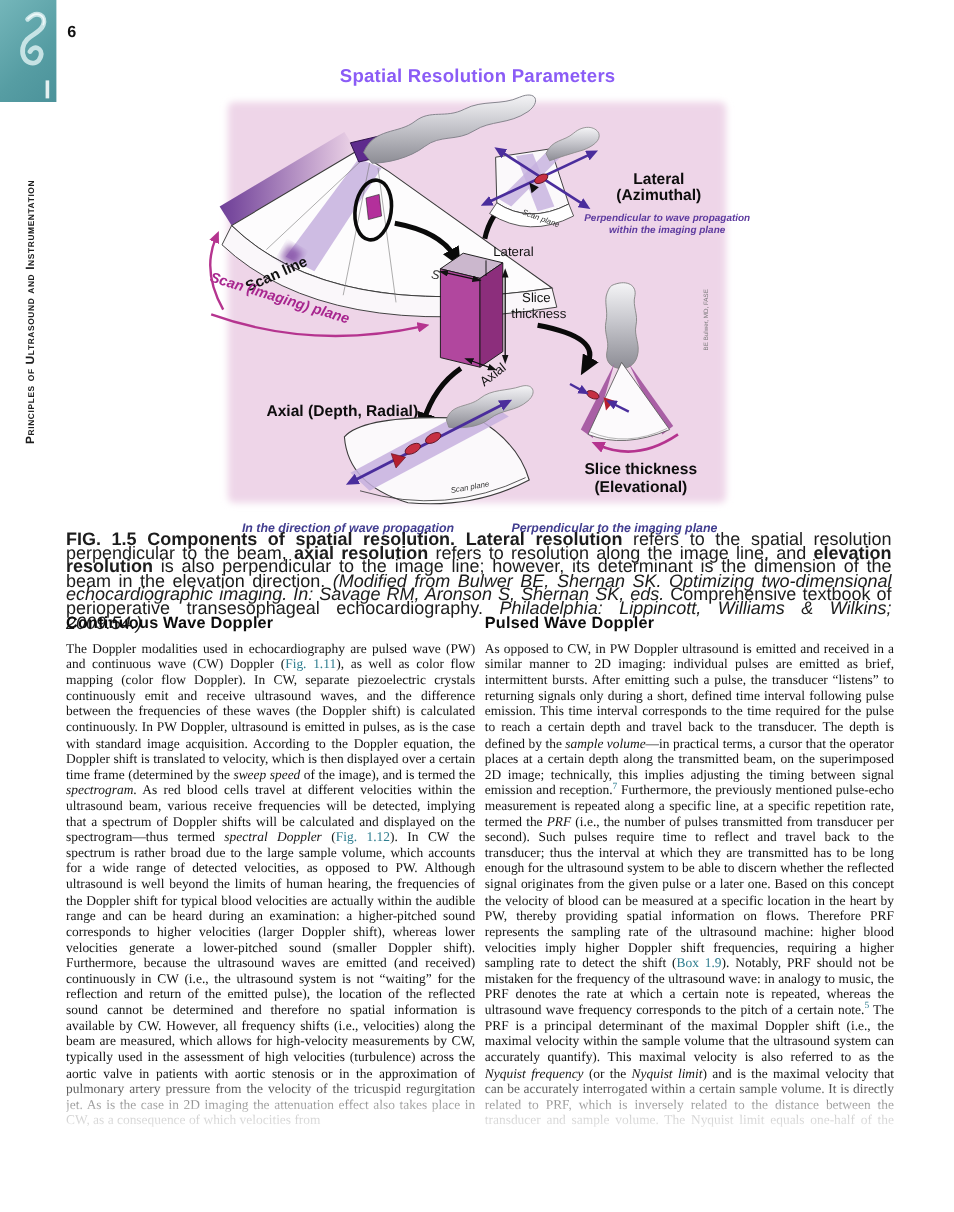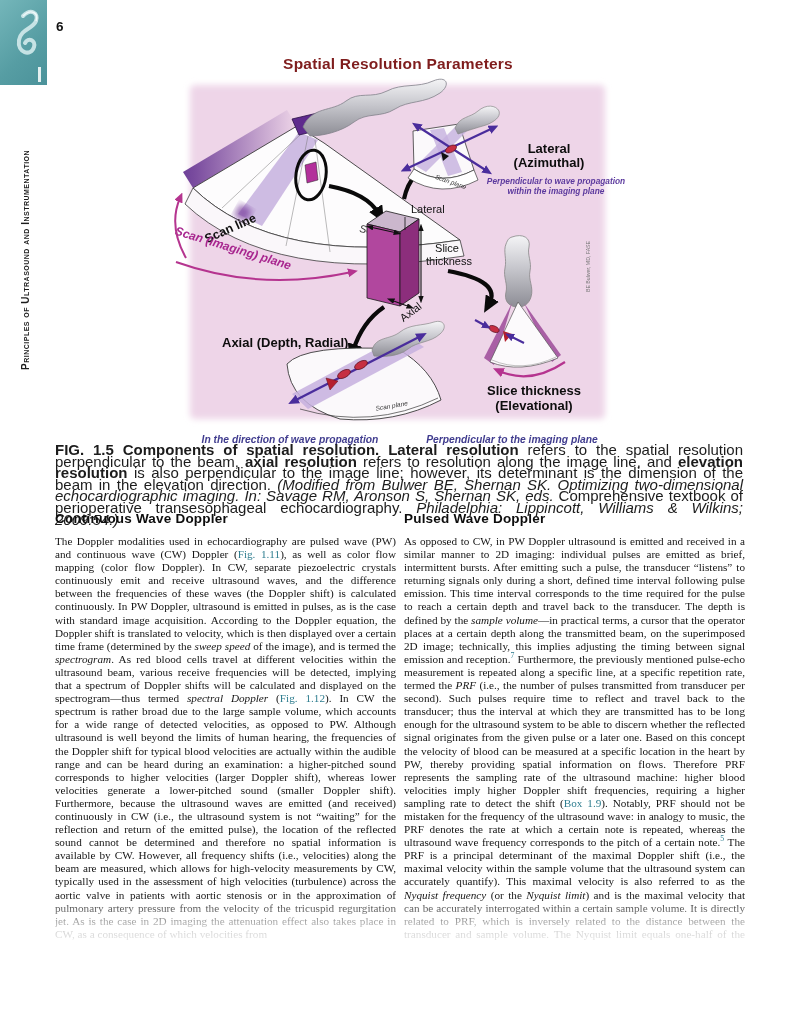--- a/index.html
+++ b/index.html
@@ -13,21 +13,21 @@
   .corner-tick{position:absolute;left:38px;top:67px;width:3px;height:15px;background:rgba(255,255,255,.85);}
   .page-number{position:absolute;left:56px;top:19px;font-size:13.5px;font-weight:bold;color:#111;}
   .vertical-title{
     position:absolute;left:20px;top:110px;height:260px;
     writing-mode:vertical-rl;transform:rotate(180deg);
     font-size:10px;font-weight:600;letter-spacing:.5px;
     font-variant:small-caps;color:#1c1c1c;white-space:nowrap;
   }
   
   .figure-title{position:absolute;left:150px;top:55px;width:496px;text-align:center;
-    font-size:15.5px;font-weight:bold;letter-spacing:.2px;color:#7f1d1d;}
+    font-size:15.5px;font-weight:bold;letter-spacing:.2px;color:#8b5cf6;}
   .figure-svg{position:absolute;left:150px;top:50px;}
   svg text{font-family:"Liberation Sans",sans-serif;}
   
   .fig-caption{position:absolute;left:55px;top:444px;width:688px;
     font-size:15px;line-height:11.6px;text-align:justify;color:#1c1c1c;}
   
   .col{position:absolute;top:511px;width:341px;height:442px;overflow:hidden;}
   .col-left{left:55px;} .col-right{left:404px;}
   .col h2{margin:0 0 9px 0;font-size:13.5px;font-weight:bold;letter-spacing:.2px;color:#0d0d0d;}
   .col .body{font-family:"Liberation Serif","DejaVu Serif",serif;font-size:11.2px;

